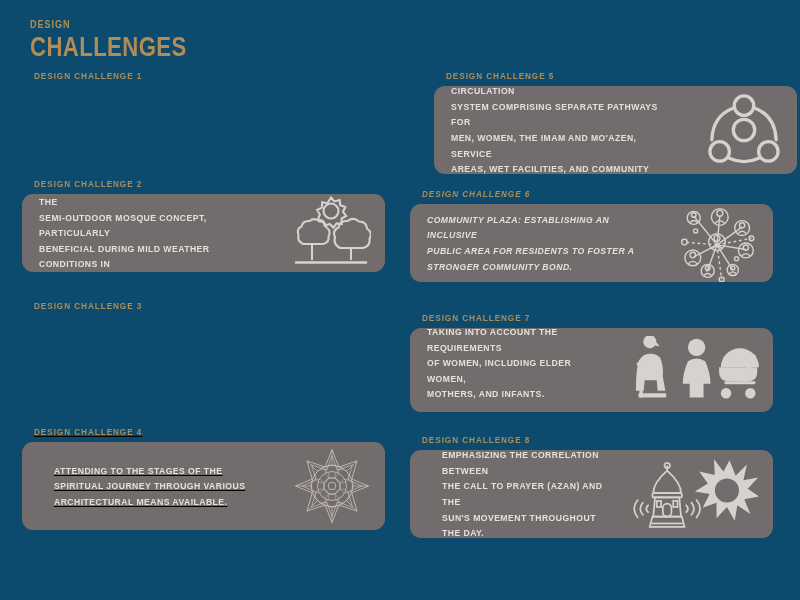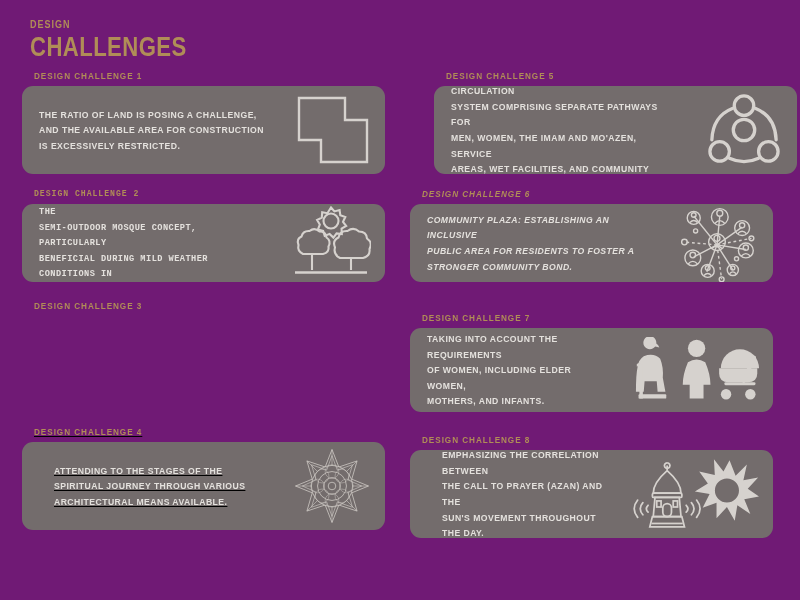--- a/index.html
+++ b/index.html
@@ -10,21 +10,21 @@
     width: 800px;
     height: 600px;
     background: #ffffff;
     font-family: "Liberation Sans", sans-serif;
     overflow: hidden;
   }
   .slide {
     position: relative;
     width: 800px;
     height: 600px;
-    background: #701a75;
+    background: #0c4a6e;
   }
 
   
   .header {
     position: absolute;
     left: 30px;
     top: 18px;
   }
   .header-eyebrow {
     font-size: 11px;
@@ -102,52 +102,42 @@
     display: flex;
     align-items: center;
     justify-content: center;
     margin-left: 6px;
   }
   .card-icon svg { display: block; }
 
   
   .h1 { height: 88px; }
   .h2 { height: 78px; }
-  .h3 { height: 84px; }
+  .h3 { height: 84px; align-items: flex-end; }
   .h4 { height: 88px; padding-left: 32px; }
 </style>
 </head>
 <body>
 
 <div class="slide">
 
   <div class="header">
     <div class="header-eyebrow">DESIGN</div>
     <div class="header-title">CHALLENGES</div>
   </div>
 
   <div class="cards">
 
     <div class="col col-left">
 
       <div class="card-block" style="top:0px;">
         <div class="card-label">DESIGN CHALLENGE 1</div>
-        <div class="card h1">
-          <div class="card-text">THE RATIO OF LAND IS POSING A CHALLENGE,
-AND THE AVAILABLE AREA FOR CONSTRUCTION
-IS EXCESSIVELY RESTRICTED.</div>
-          <div class="card-icon">
-            <svg width="76" height="72" viewBox="0 0 76 72">
-              <polygon points="4,4 50,4 50,26 72,26 72,68 26,68 26,46 4,46" fill="none" stroke="#d6d2ce" stroke-width="2.4" stroke-linejoin="miter"></polygon>
-            </svg>
-          </div>
-        </div>
-      </div>
-
-      <div class="card-block" style="top:118px;font-family:Liberation Mono, monospace;">
+      </div>
+
+      <div class="card-block" style="top:108px;">
         <div class="card-label">DESIGN CHALLENGE 2</div>
         <div class="card h2">
           <div class="card-text">COMBINING TWO MOSQUES: REINTRODUCING THE
 SEMI-OUTDOOR MOSQUE CONCEPT, PARTICULARLY
 BENEFICIAL DURING MILD WEATHER CONDITIONS IN
 CERTAIN SEASONS AND TIMES</div>
           <div class="card-icon">
             <svg width="80" height="78" viewBox="0 0 80 78">
               <g fill="none" stroke="#d6d2ce" stroke-width="2.1">
 

